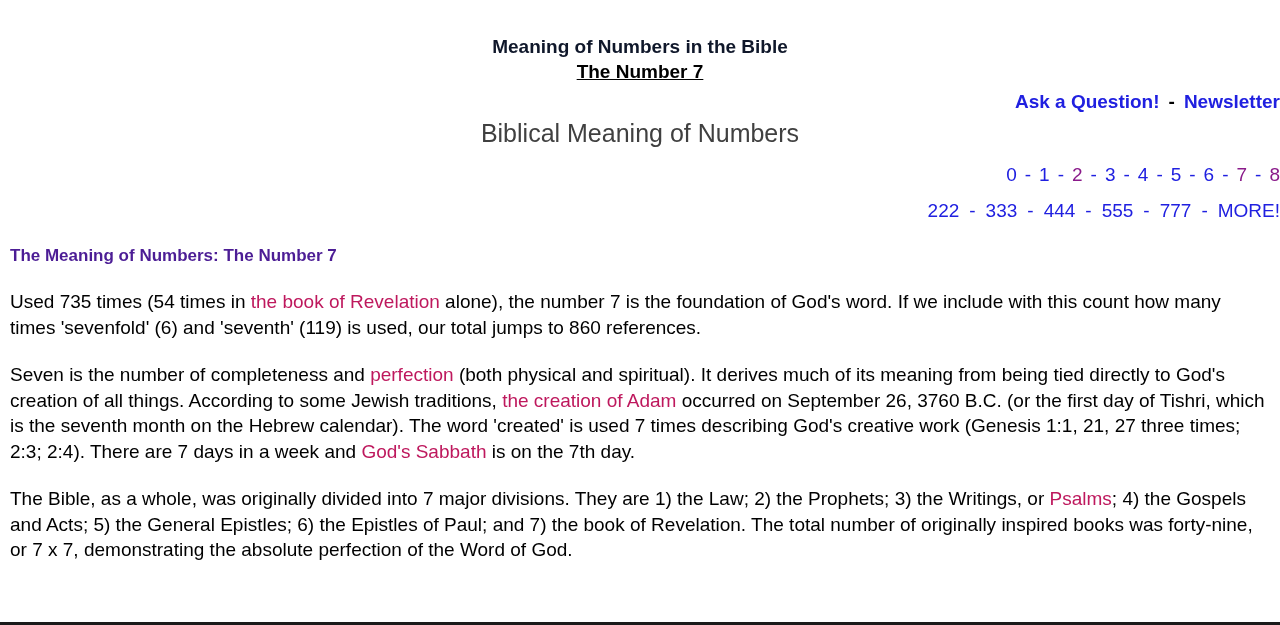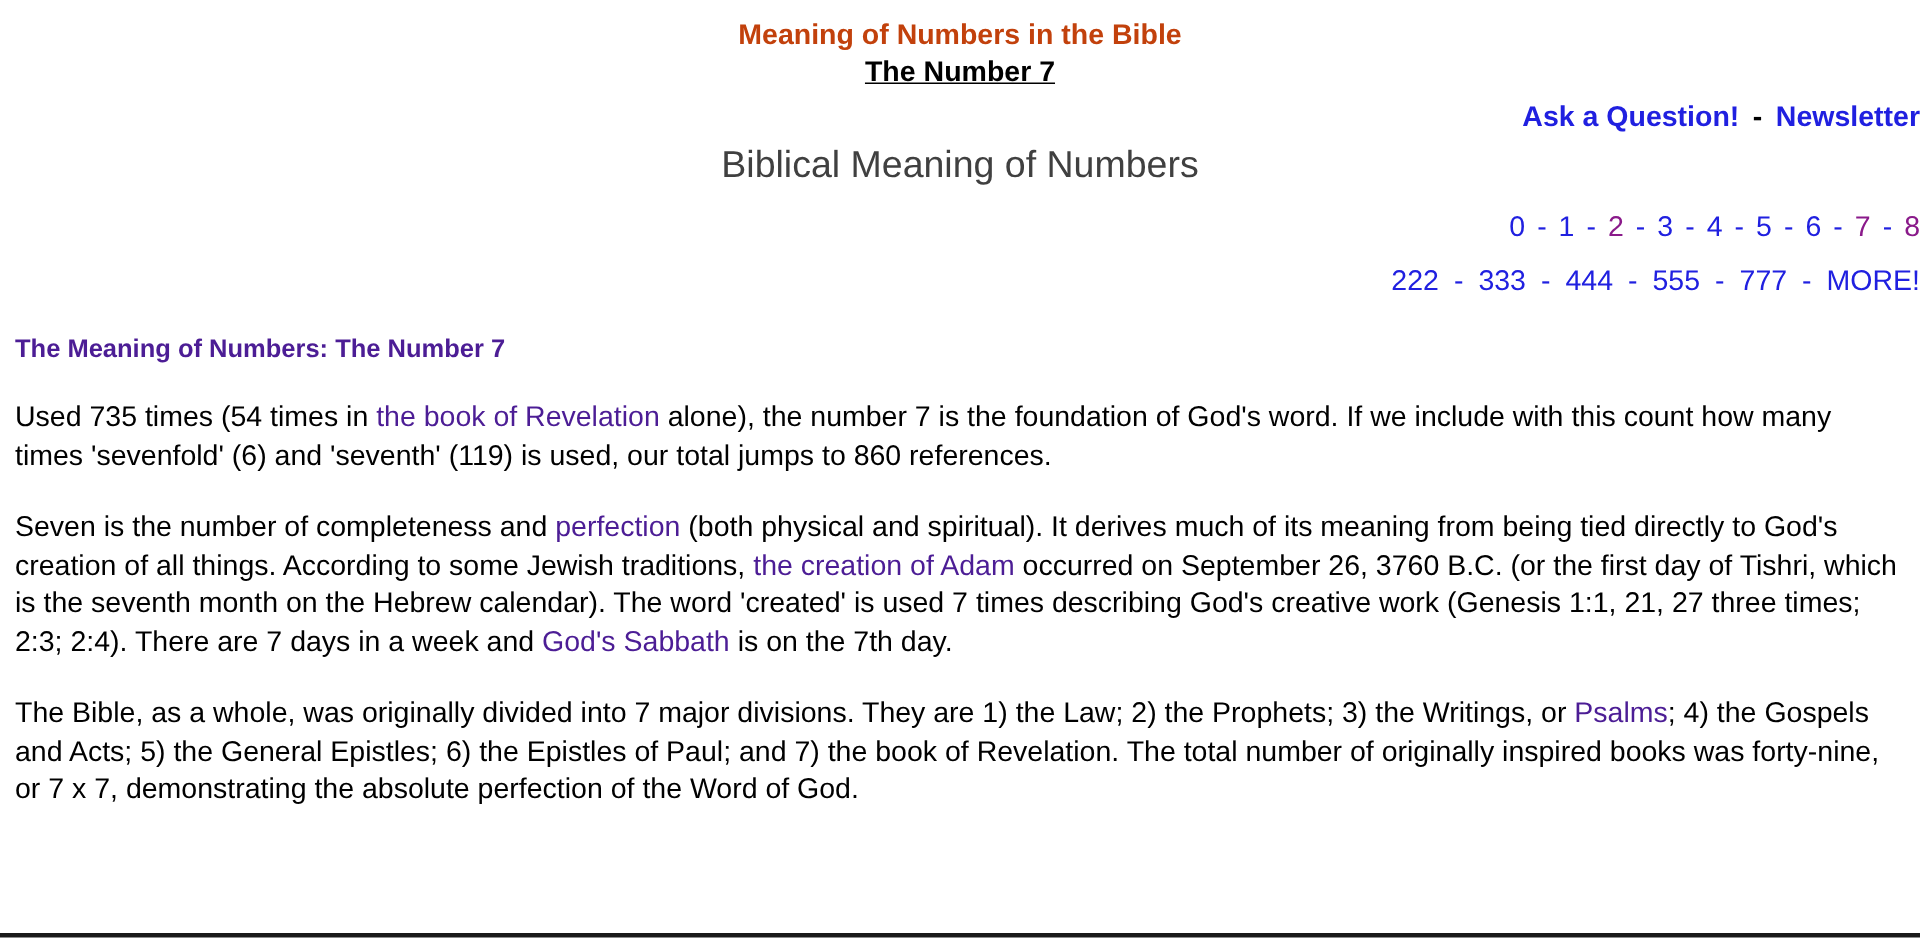--- a/index.html
+++ b/index.html
@@ -24,21 +24,22 @@
 
   
   .header {
     text-align: center;
     padding-top: 11px;
   }
   .site-title {
     font-size: 19px;
     font-weight: bold;
     line-height: 25px;
-    color: #c2410c;
+    color: #0f172a;
+    margin-top: 23px;
   }
   .site-subtitle {
     font-size: 19px;
     font-weight: bold;
     line-height: 25px;
     color: #000;
     text-decoration: underline;
   }
   .header-links {
     font-size: 19px;
@@ -98,21 +99,21 @@
     color: #4c1d95;
   }
   p.para {
     font-size: 19px;
     line-height: 25.5px;
     margin: 22px 0 0 0;
     color: #000;
     text-align: left;
   }
   p.para a {
-    color: #4c1d95;
+    color: #be185d;
     text-decoration: none;
   }
 </style>
 </head>
 <body>
 
 <div class="page">
 
   <div class="header">
     <div class="site-title">Meaning of Numbers in the Bible</div>

